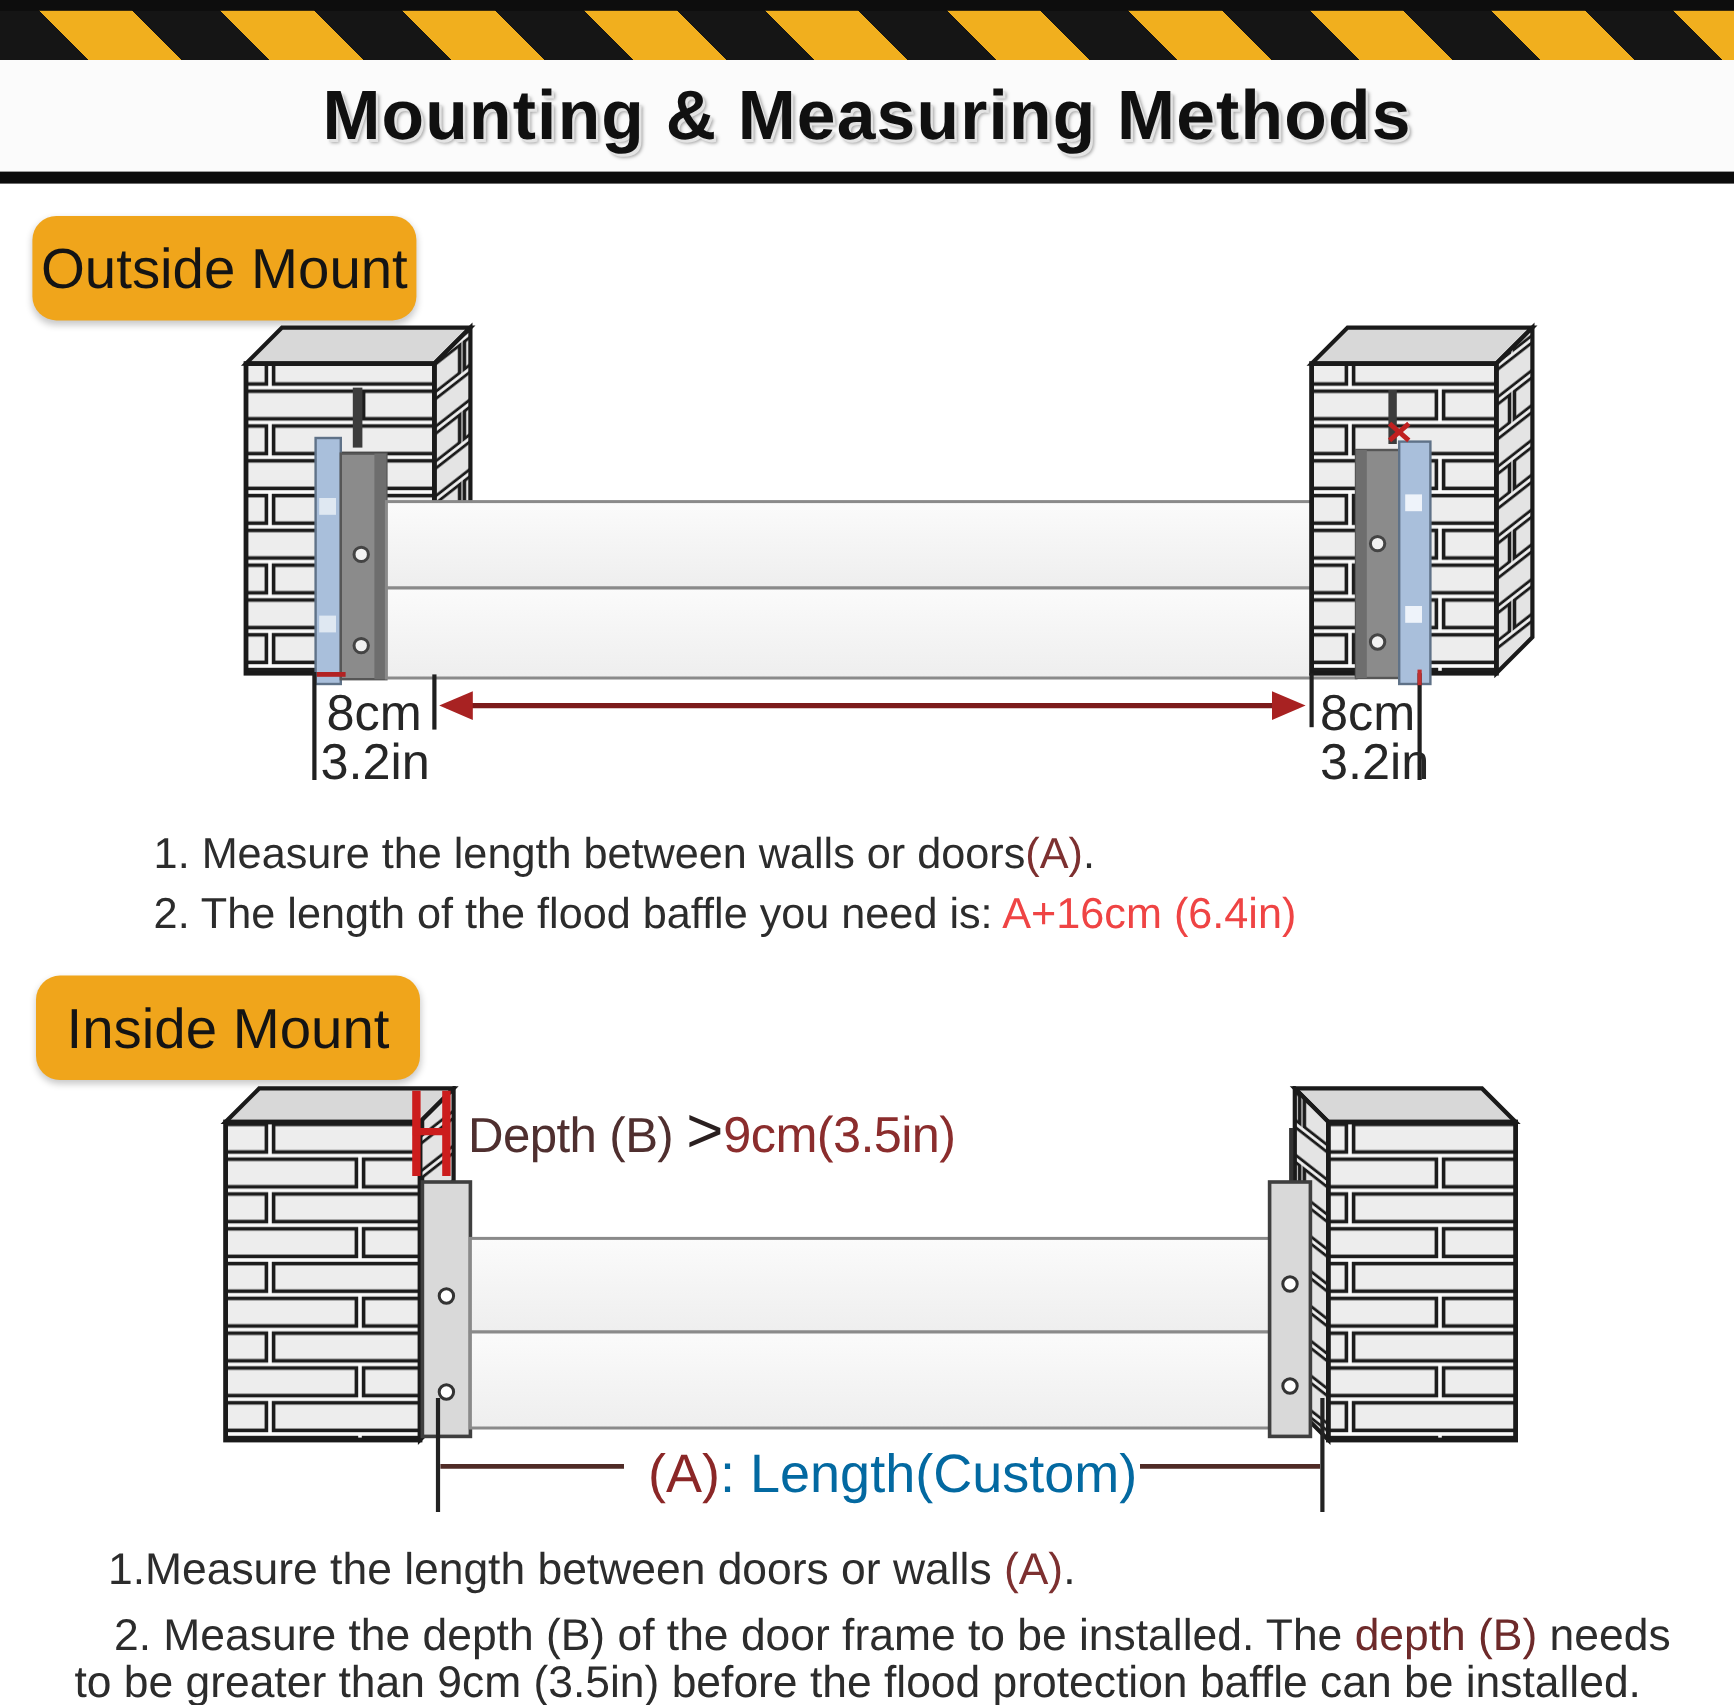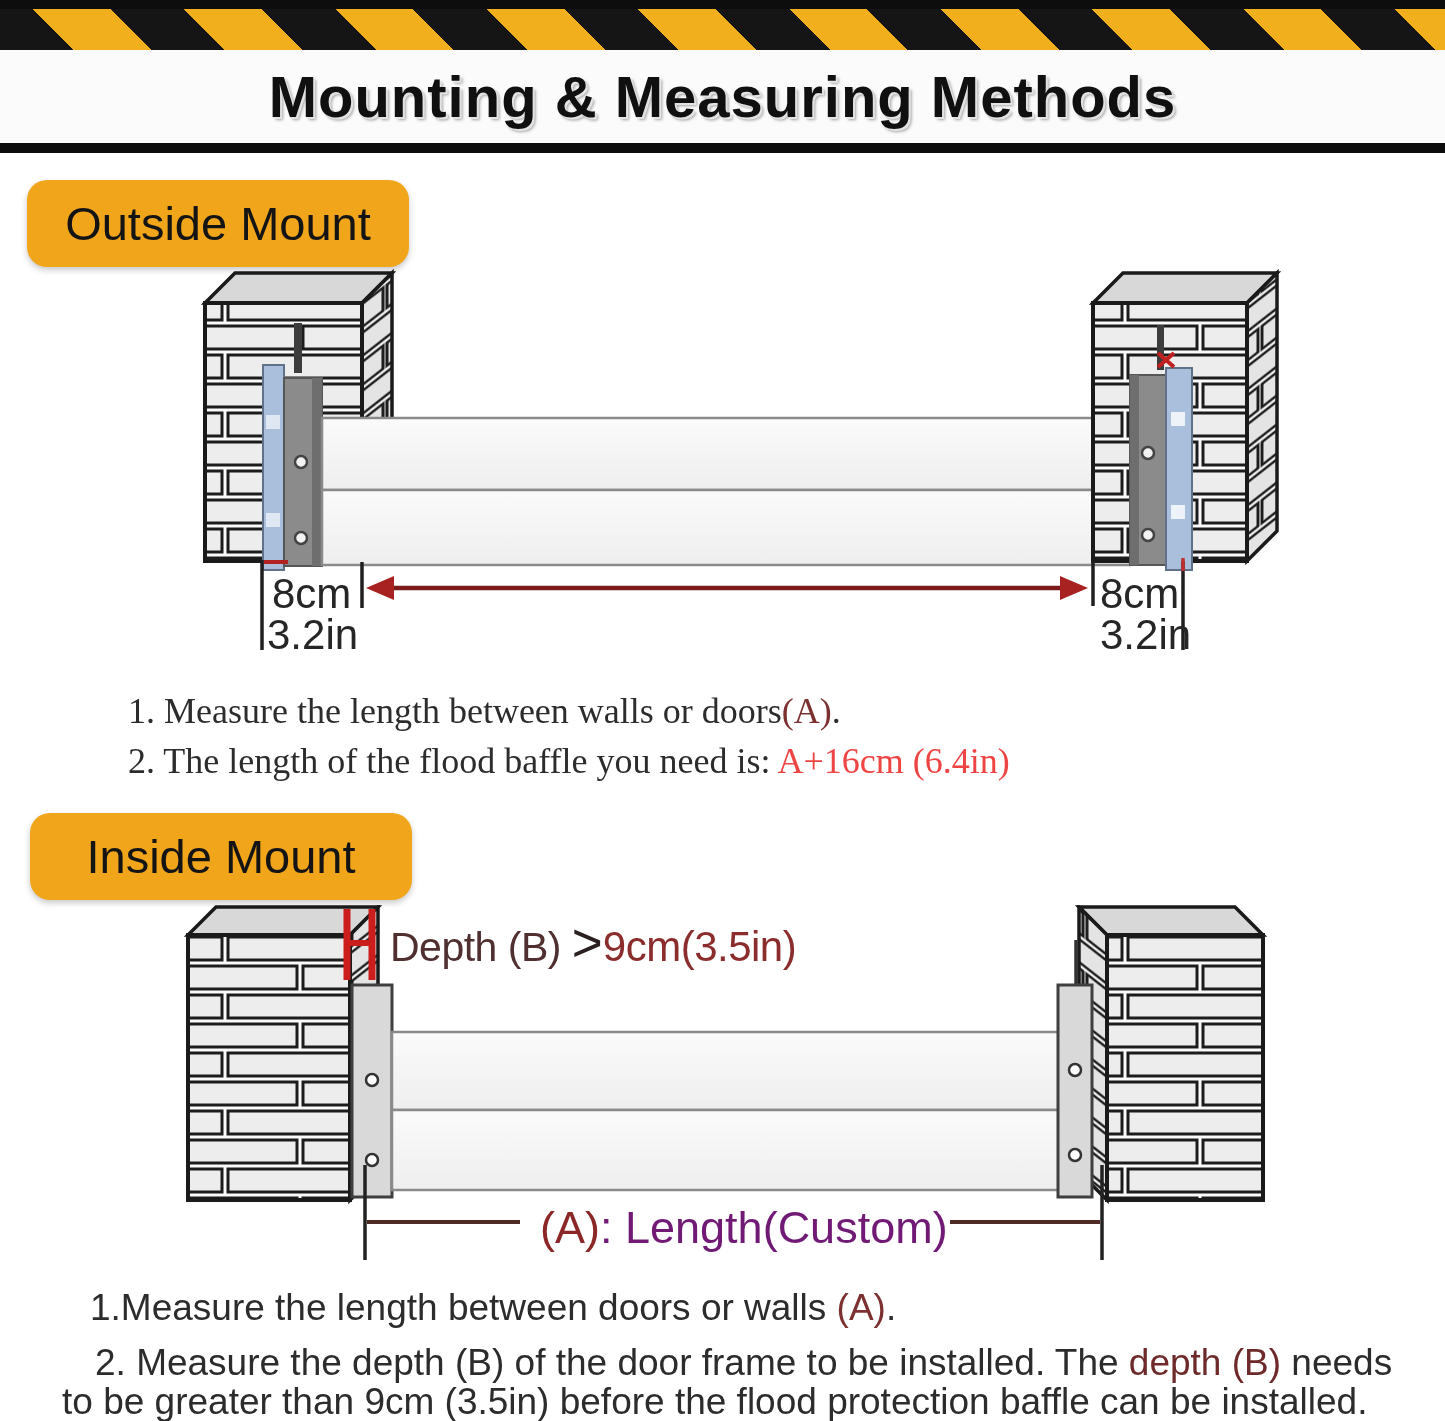--- a/index.html
+++ b/index.html
@@ -11,40 +11,40 @@
   .hazard-stripes{left:0;top:0;width:1445px;height:50px;
       background:repeating-linear-gradient(45deg,#151515 0 52px,#f1af1e 52px 107px);}
   .hazard-topbar{left:0;top:0;width:1445px;height:9px;background:#0d0d0d;}
   .title-band{left:0;top:50px;width:1445px;height:93px;background:#fbfbfb;
       display:flex;align-items:center;justify-content:center;}
   .title-band .title{font-size:58px;font-weight:700;letter-spacing:1px;color:#101010;
       text-shadow:2px 2px 0 #e3e3e3, 3px 3px 3px rgba(0,0,0,.35);}
   .header-bottombar{left:0;top:143px;width:1445px;height:10px;background:#0c0c0c;}
 
   
-  .mount-label{width:382px;height:87px;background:#f0a51b;border-radius:20px;
+  .mount-label{width:320px;height:87px;background:#f0a51b;border-radius:20px;
       display:flex;align-items:center;justify-content:center;
       font-size:47px;color:#141414;box-shadow:0 3px 6px rgba(0,0,0,.22);}
 
   
   .dimtxt{font-size:42px;color:#262626;white-space:nowrap;line-height:1;}
   .dim-a-label{white-space:nowrap;line-height:1;}
   .dim-a-label .biga{font-size:50px;font-weight:800;color:#d41f1f;}
   .dim-a-label .resta{font-size:38px;color:#2f2f2f;}
   .depth-label{white-space:nowrap;line-height:1;}
   .depth-label .d1{font-size:41px;color:#4f2f2f;letter-spacing:-0.5px;}
   .depth-label .gt{font-size:53px;color:#2a2020;}
   .depth-label .d2{font-size:42px;color:#8b2d2d;letter-spacing:-0.5px;margin-top:36px;}
   .len-label{white-space:nowrap;line-height:1;font-size:45px;}
   .len-label .red{color:#8b2727;}
-  .len-label .blk{color:#701a75;}
+  .len-label .blk{color:#0369a1;}
 
   
   .step{white-space:nowrap;line-height:1.18;}
-  .step-out{font-size:36px;color:#2c2c2c;font-family:Liberation Serif, serif;}
+  .step-out{font-size:36px;color:#2c2c2c;}
   .step-in{font-size:37px;color:#2c2c2c;}
   .red-a{color:#7d3030;}
   .red-strong{color:#ef4444;}
   .red-depth{color:#6e2a2a;}
 </style>
 </head>
 <body>
 
 <div class="page">
 

